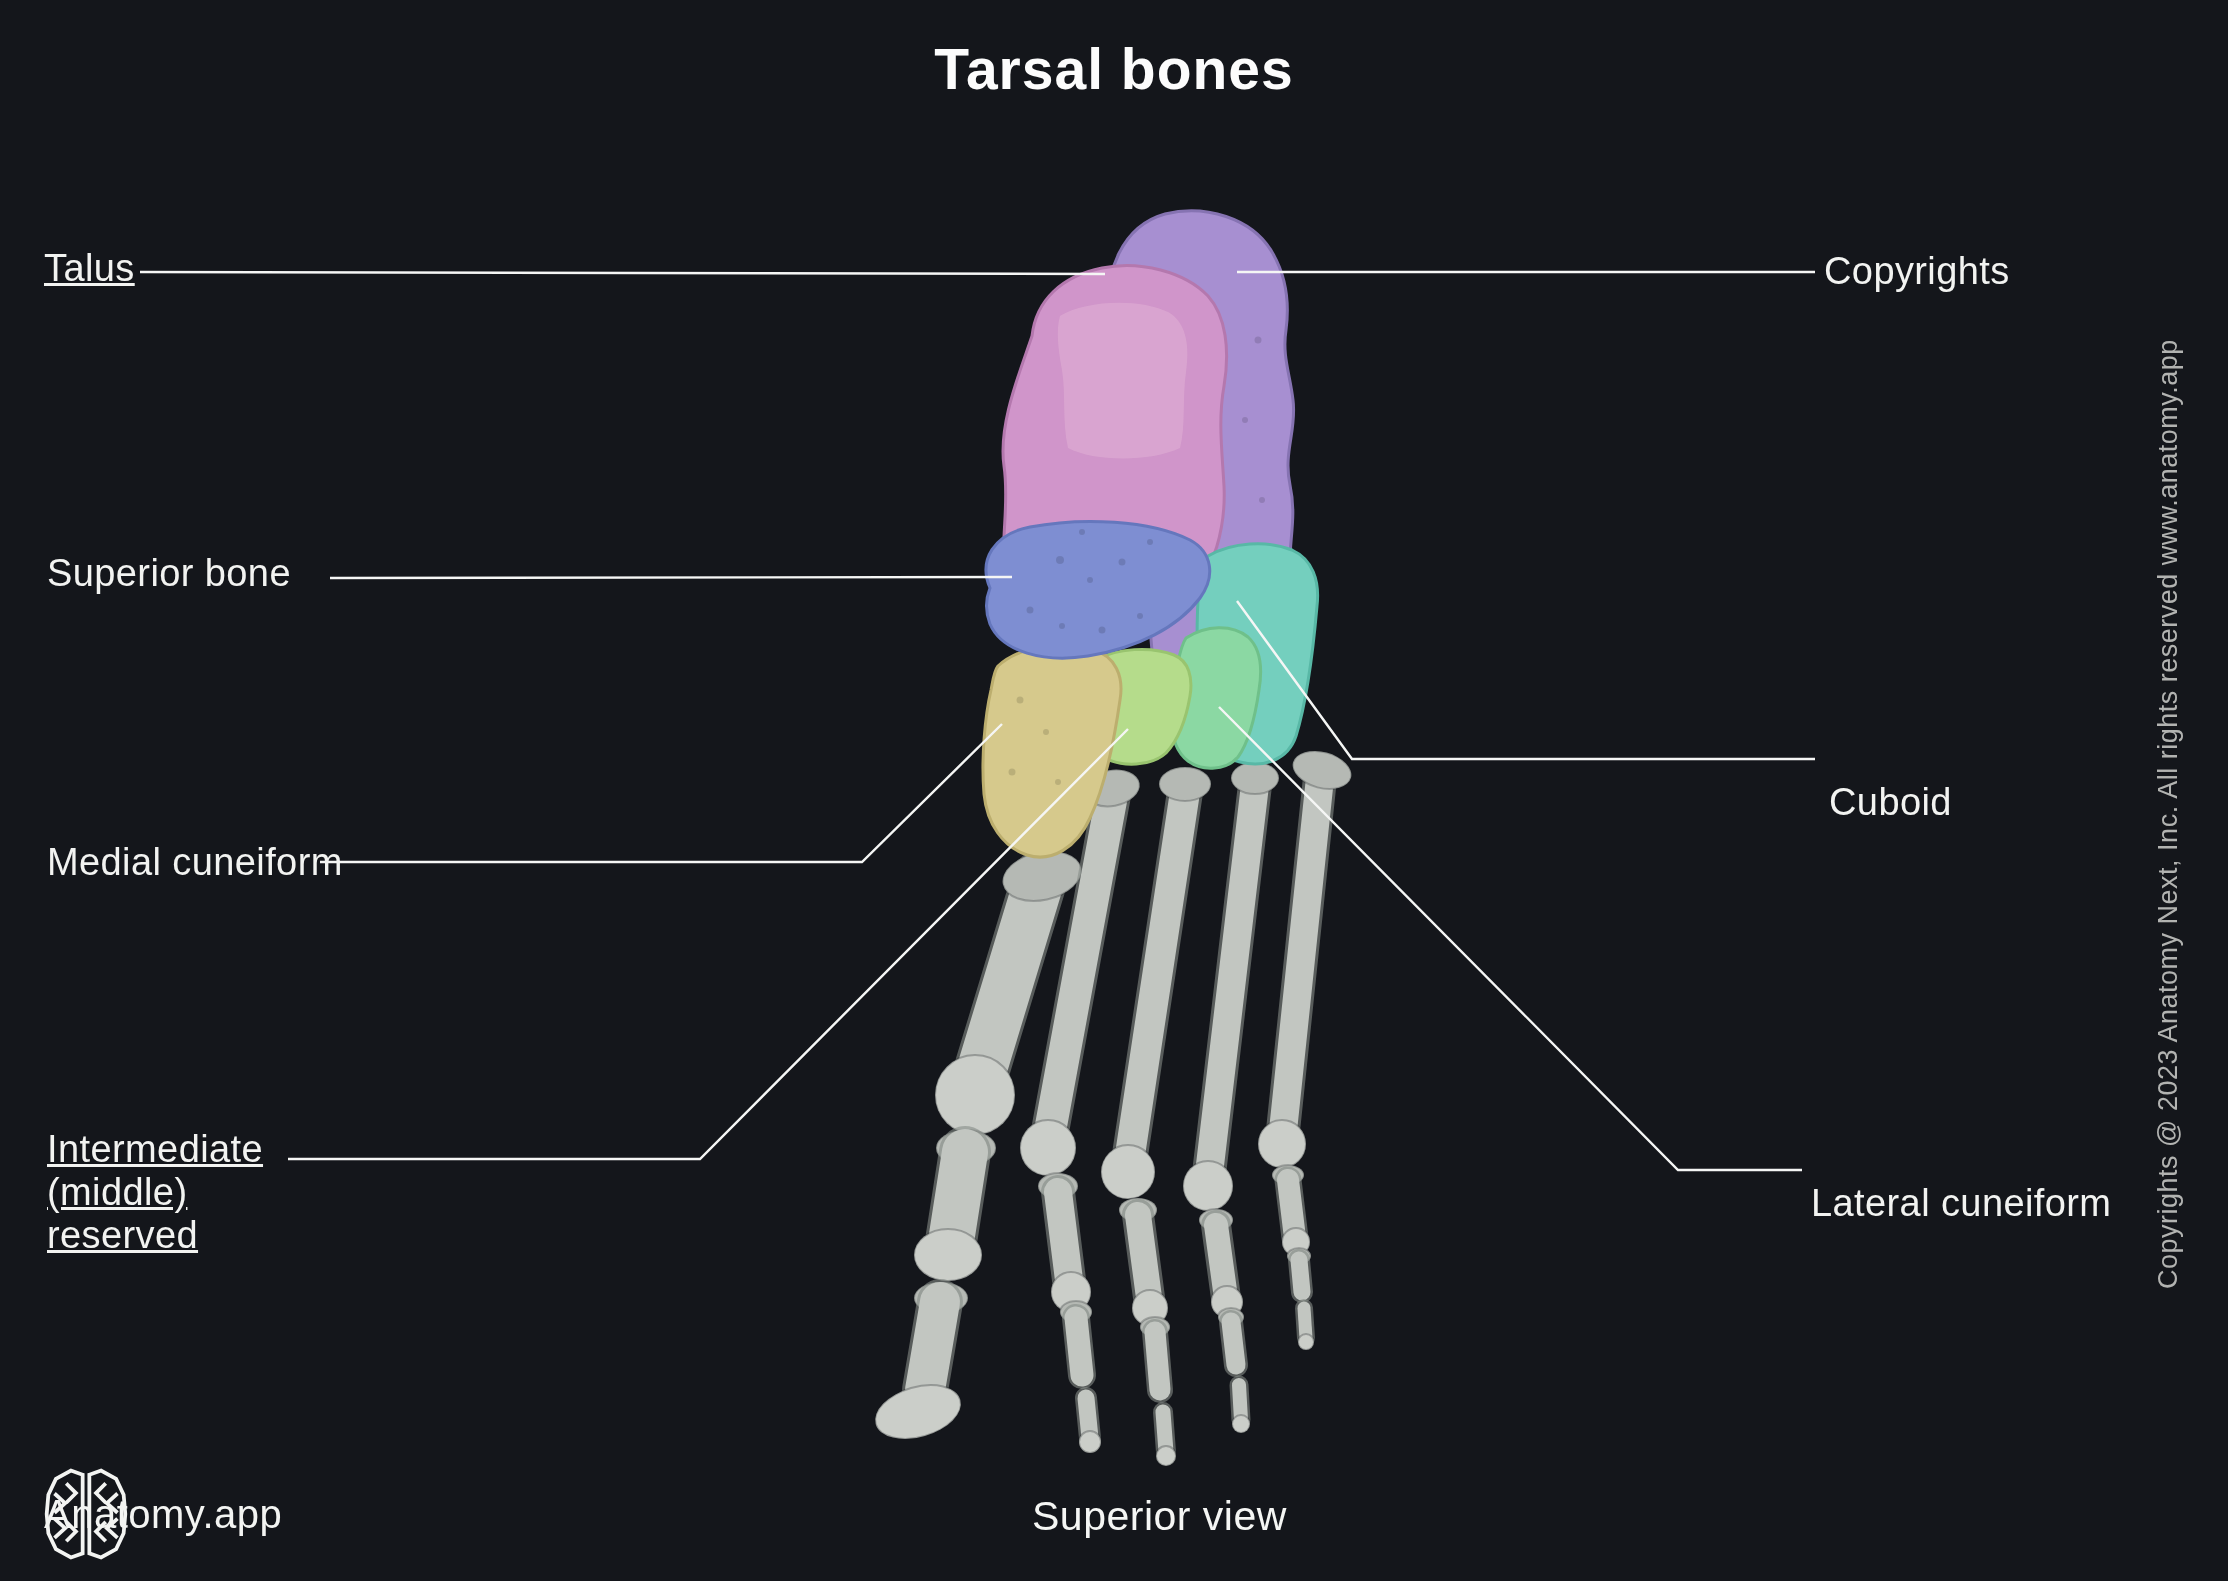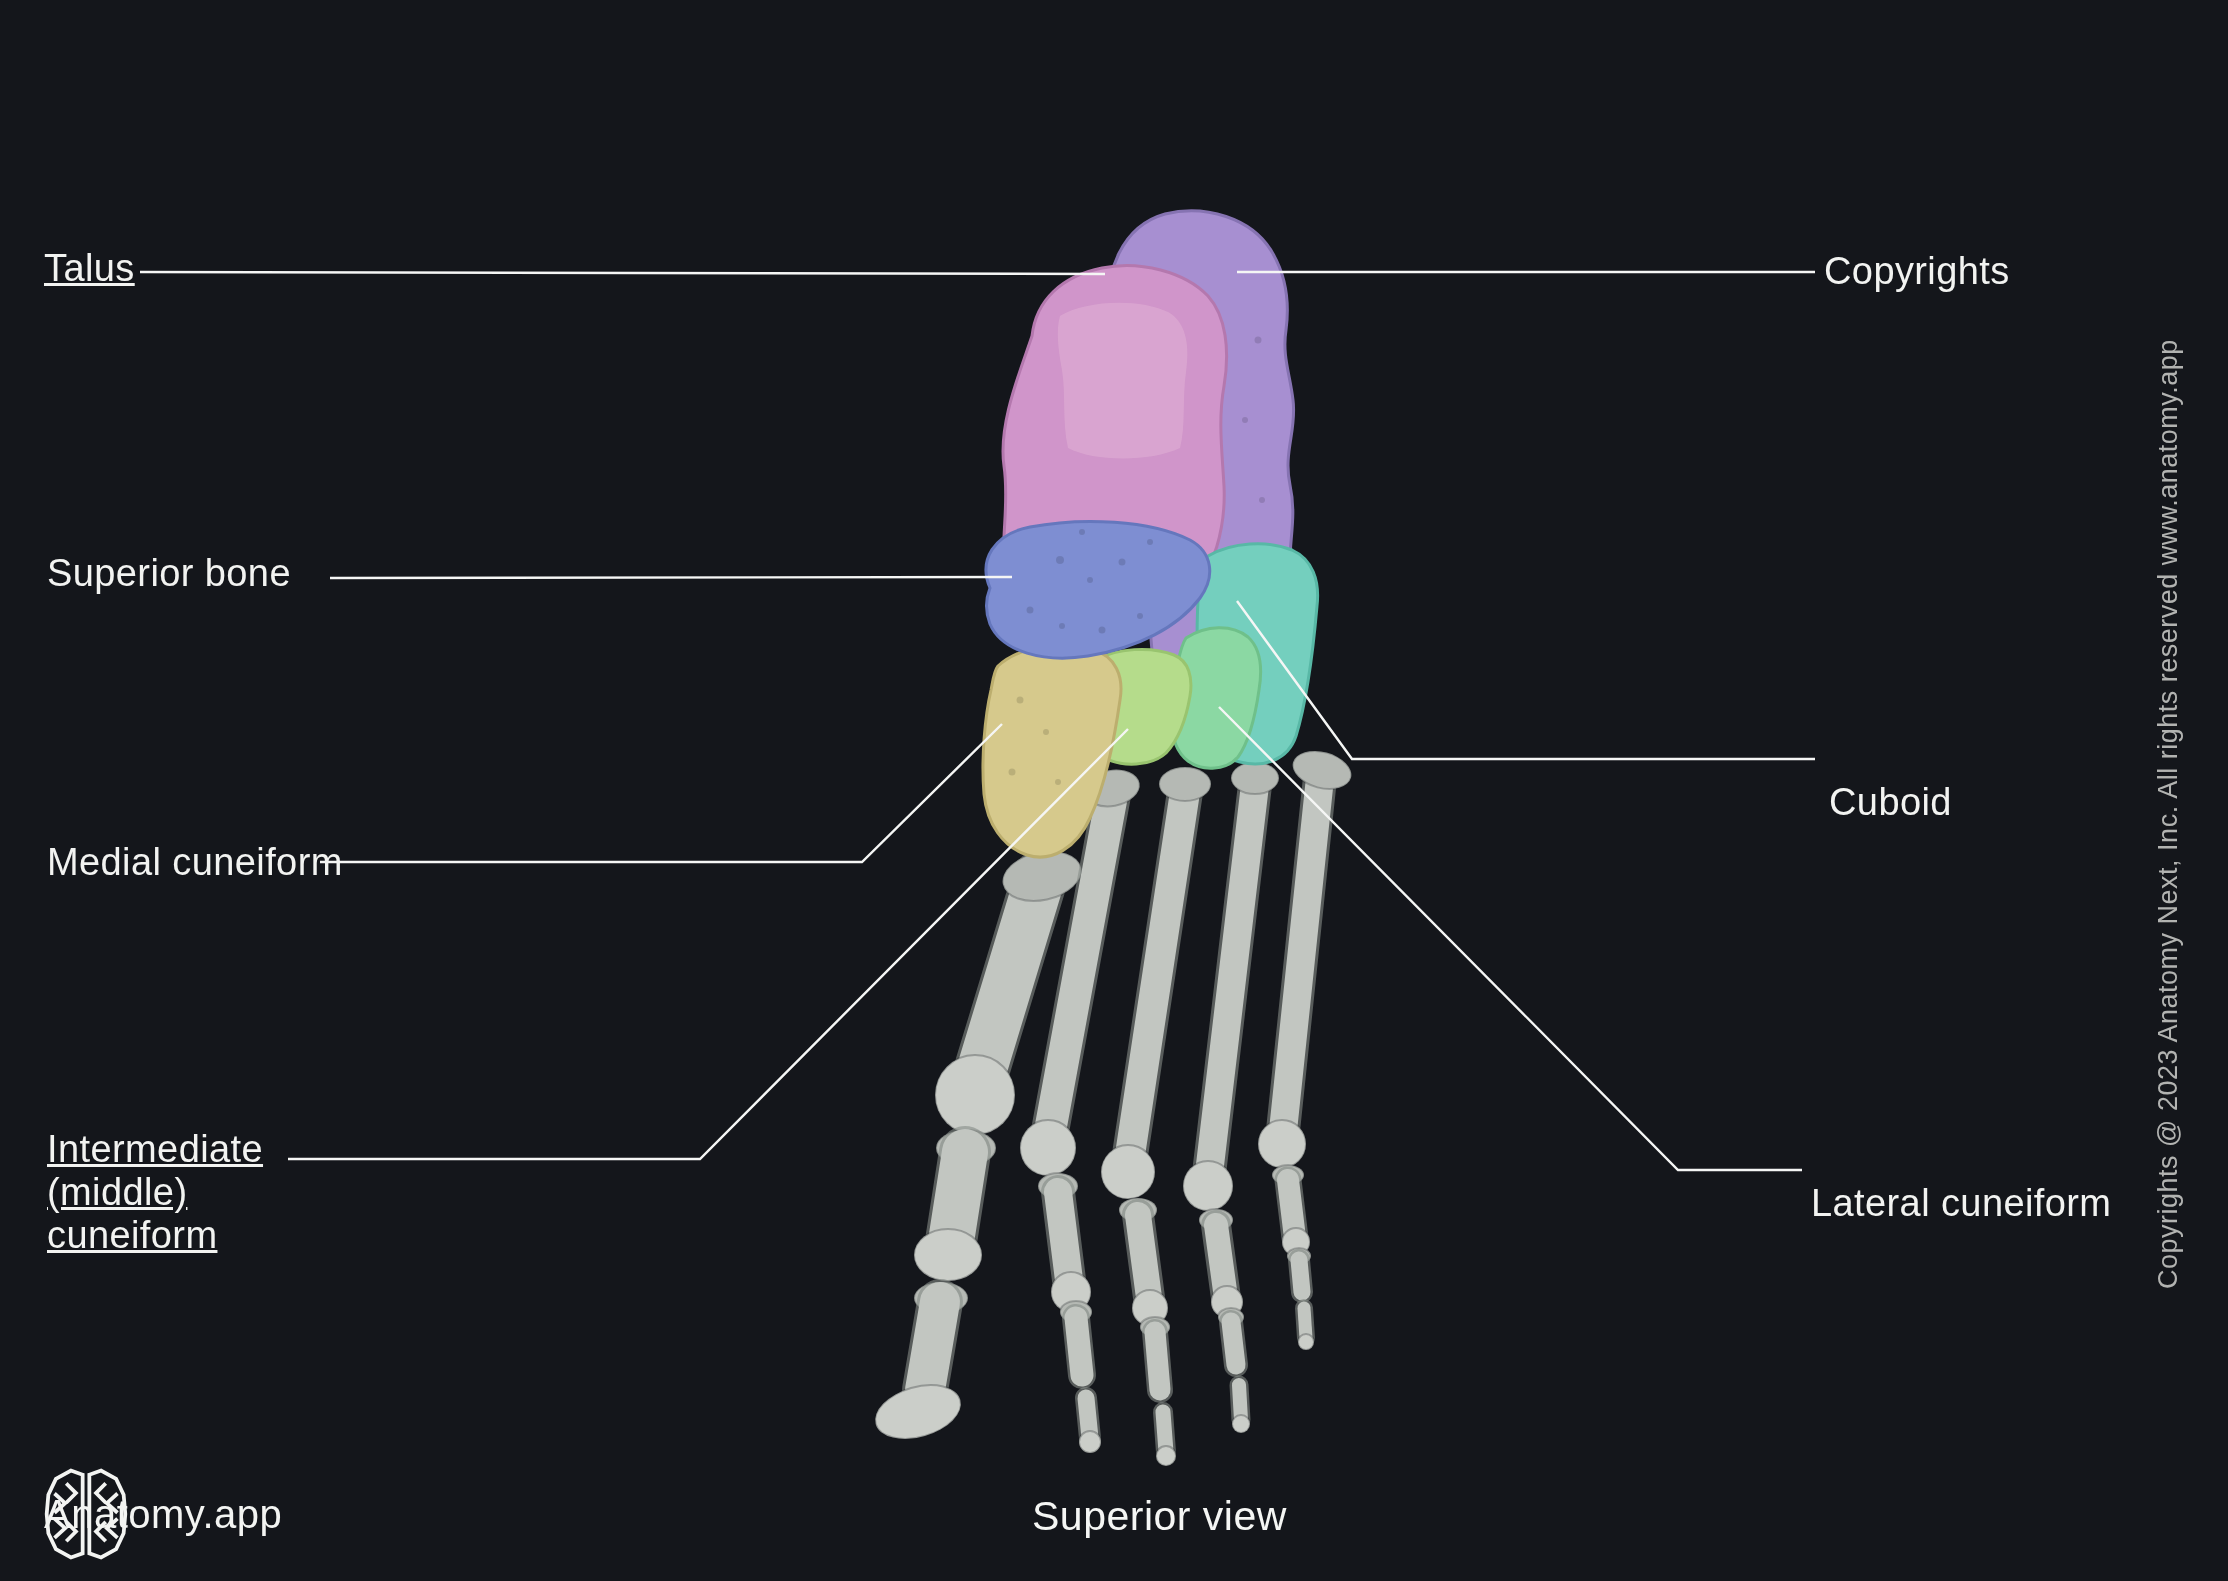--- a/index.html
+++ b/index.html
@@ -192,28 +192,29 @@
       <polyline class="leader" points="140,272 1105,274"></polyline>
       <polyline class="leader" points="1237,272 1815,272"></polyline>
       <polyline class="leader" points="330,578 1012,577"></polyline>
       <polyline class="leader" points="320,862 862,862 1002,724"></polyline>
       <polyline class="leader" points="288,1159 700,1159 1128,729"></polyline>
       <polyline class="leader" points="1237,601 1352,759 1815,759"></polyline>
       <polyline class="leader" points="1219,707 1678,1170 1802,1170"></polyline>
     </g>
   </svg>
 
+  <div class="title">Tarsal bones</div>
 
   <div class="lbl" style="left:44px;top:247px;text-decoration:underline;">Talus</div>
   <div class="lbl" style="left:47px;top:552px;">Superior bone</div>
   <div class="lbl" style="left:47px;top:841px;">Medial cuneiform</div>
   <div class="lbl" style="left:47px;top:1128px;">
     <span>Intermediate</span>
     <span>(middle)</span>
-    <span>cuneiform</span>
+    <span>reserved</span>
   </div>
   <div class="lbl" style="left:1824px;top:250px;">Copyrights</div>
   <div class="lbl" style="left:1829px;top:737px;margin-top:44px;">Cuboid</div>
   <div class="lbl" style="left:1811px;top:1182px;">Lateral cuneiform</div>
 
   <div class="view-label">Superior view</div>
 
   <div class="brand">
     <svg width="84" height="92" viewBox="0 0 100 110">
 

